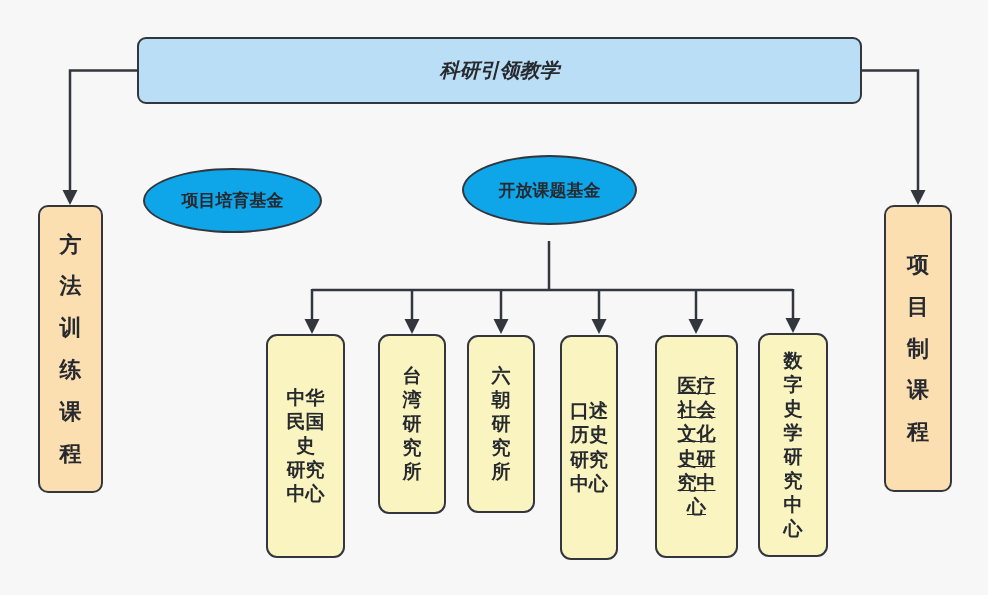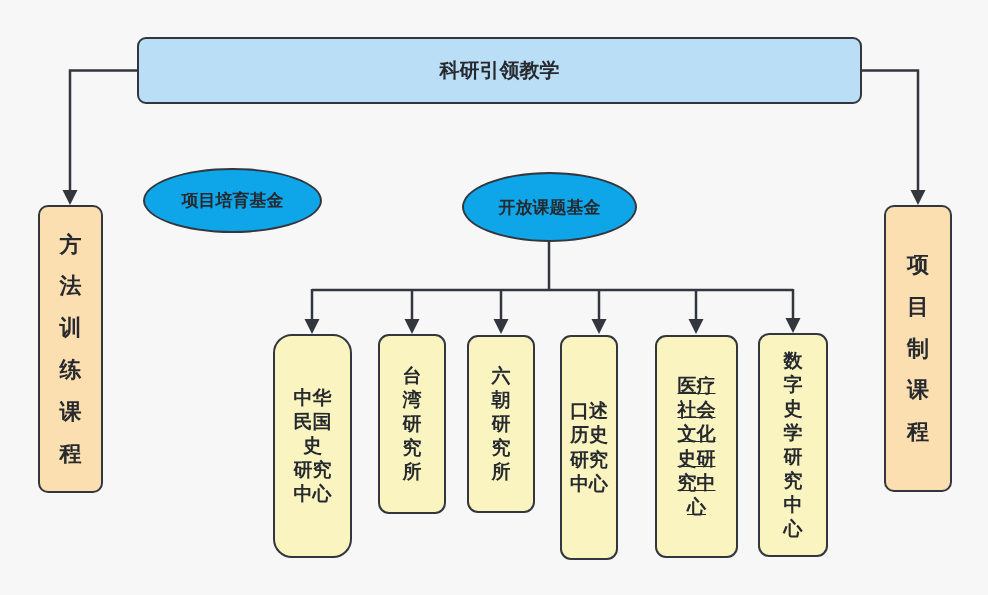--- a/index.html
+++ b/index.html
@@ -31,48 +31,49 @@
     color: #26292e;
     font-weight: bold;
   }
 
   .root-box {
     left: 137px; top: 37px;
     width: 725px; height: 67px;
     background: #badef5;
     border-radius: 9px;
     font-size: 20px;
+    font-style: italic;
   }
 
   .fund-ellipse {
     background: #0ea5e9;
     border-radius: 50%;
     font-size: 17px;
   }
   .fund-left  { left: 143px; top: 168px; width: 179px; height: 65px; }
-  .fund-right { left: 462px; top: 172px; width: 175px; height: 70px; }
+  .fund-right { left: 462px; top: 155px; width: 175px; height: 70px; }
 
   .side-box {
     background: #fcdfb1;
     border-radius: 10px;
     font-size: 22px;
     line-height: 1.9;
     white-space: pre-line;
   }
   .side-left  { left: 38px;  top: 205px; width: 65px; height: 288px; }
   .side-right { left: 884px; top: 205px; width: 68px; height: 287px; }
 
   .center-box {
     background: #faf4c0;
     border-radius: 11px;
     font-size: 19px;
     line-height: 1.27;
     white-space: pre-line;
   }
-  .c1 { left: 273px; top: 334px; width: 79px; height: 224px; border-radius: 19px; }
+  .c1 { left: 266px; top: 334px; width: 79px; height: 224px; }
   .c2 { left: 378px; top: 334px; width: 68px; height: 180px; }
   .c3 { left: 467px; top: 335px; width: 68px; height: 178px; }
   .c4 { left: 560px; top: 335px; width: 58px; height: 225px; }
   .c5 { left: 655px; top: 335px; width: 83px; height: 223px; text-decoration: underline; }
   .c6 { left: 758px; top: 333px; width: 70px; height: 224px; }
 
   .connector-layer line, .connector-layer polyline {
     stroke: #33373d;
     stroke-width: 2.5;
     fill: none;

